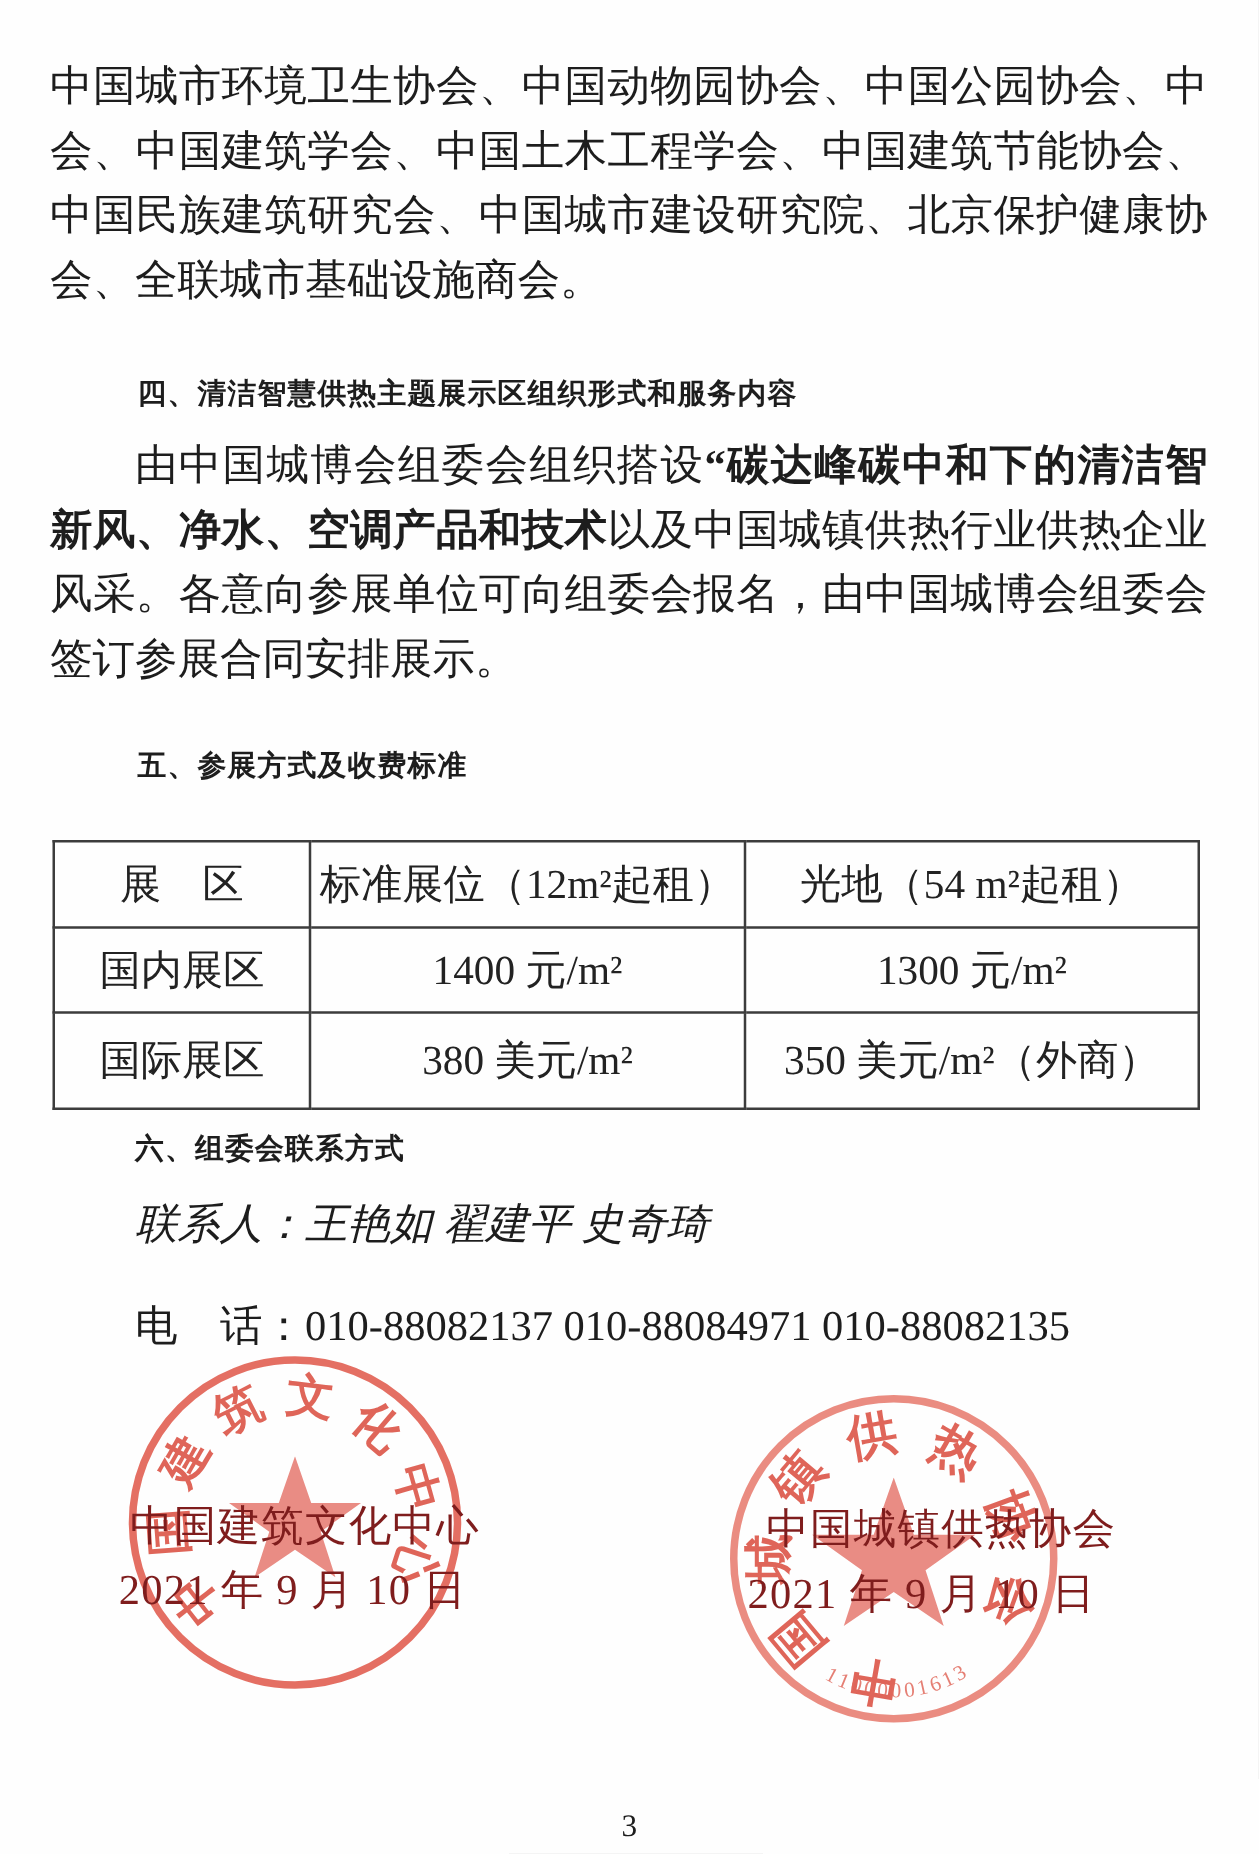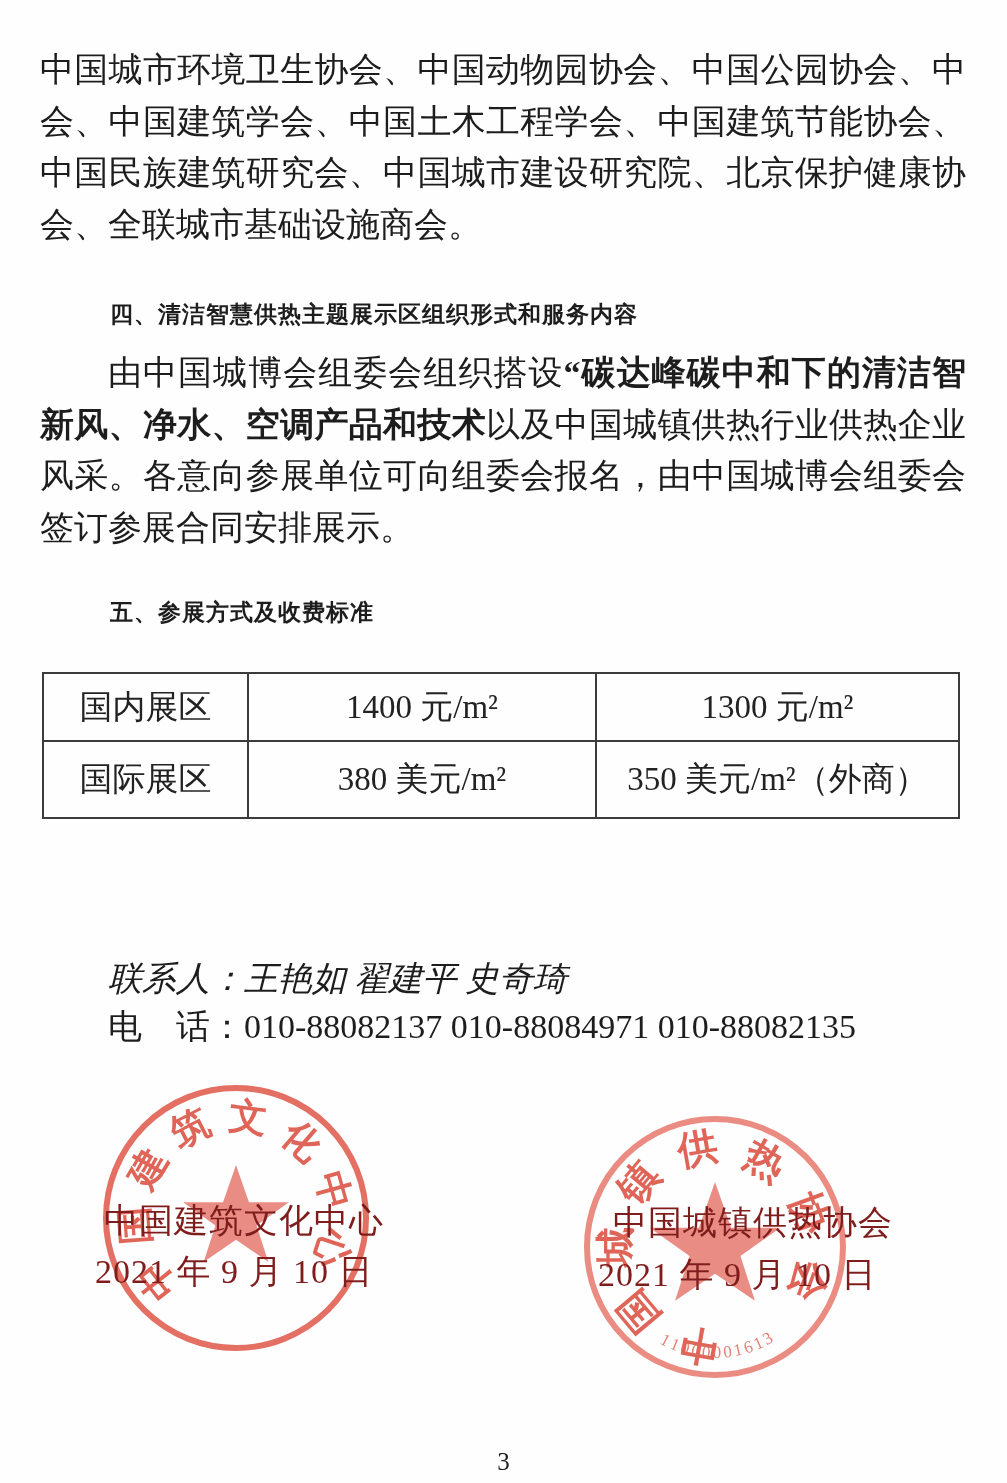--- a/index.html
+++ b/index.html
@@ -85,39 +85,45 @@
 
   <div class="heading" style="left:110px; top:597px;">五、参展方式及收费标准</div>
 
   <table class="pricing">
     <colgroup>
       <col style="width:205px">
         <col style="width:348px">
         <col style="width:363px">
     </colgroup>
     <tbody>
+        <tr class="hdr">
+          <td>展　区</td>
+          <td>标准展位（12m²起租）</td>
+          <td>光地（54 m²起租）</td>
+        </tr>
         <tr class="r1">
           <td>国内展区</td>
           <td>1400 元/m²</td>
           <td>1300 元/m²</td>
         </tr>
         <tr class="r2">
           <td>国际展区</td>
           <td>380 美元/m²</td>
           <td>350 美元/m²（外商）</td>
         </tr>
       </tbody>
   </table>
 
+  <div class="heading" style="left:108px; top:903px;">六、组委会联系方式</div>
 
   <div class="contact-line" style="left:108px; top:956px;font-style:italic;">
     <span>联系人：</span><span>王艳如 翟建平 史奇琦</span>
   </div>
 
-  <div class="contact-line" style="left:108px; top:1004px;text-align:center;">
+  <div class="contact-line" style="left:108px; top:1038px;text-align:center;">
     <span>电　话：</span><span>010-88082137 010-88084971 010-88082135</span>
   </div>
 
 
   <div class="seal seal-left">
     <div class="star"></div>
     <div>
         <span class="arcchar" style="font-size: 38px; transform: translate(-50%, -50%) translate(-79.6px, 62.2px) rotate(-128deg);">中</span>
         <span class="arcchar" style="font-size: 38px; transform: translate(-50%, -50%) translate(-100.7px, 7.5px) rotate(-94.3deg);">国</span>
         <span class="arcchar" style="font-size: 38px; transform: translate(-50%, -50%) translate(-88px, -49.6px) rotate(-60.6deg);">建</span>

